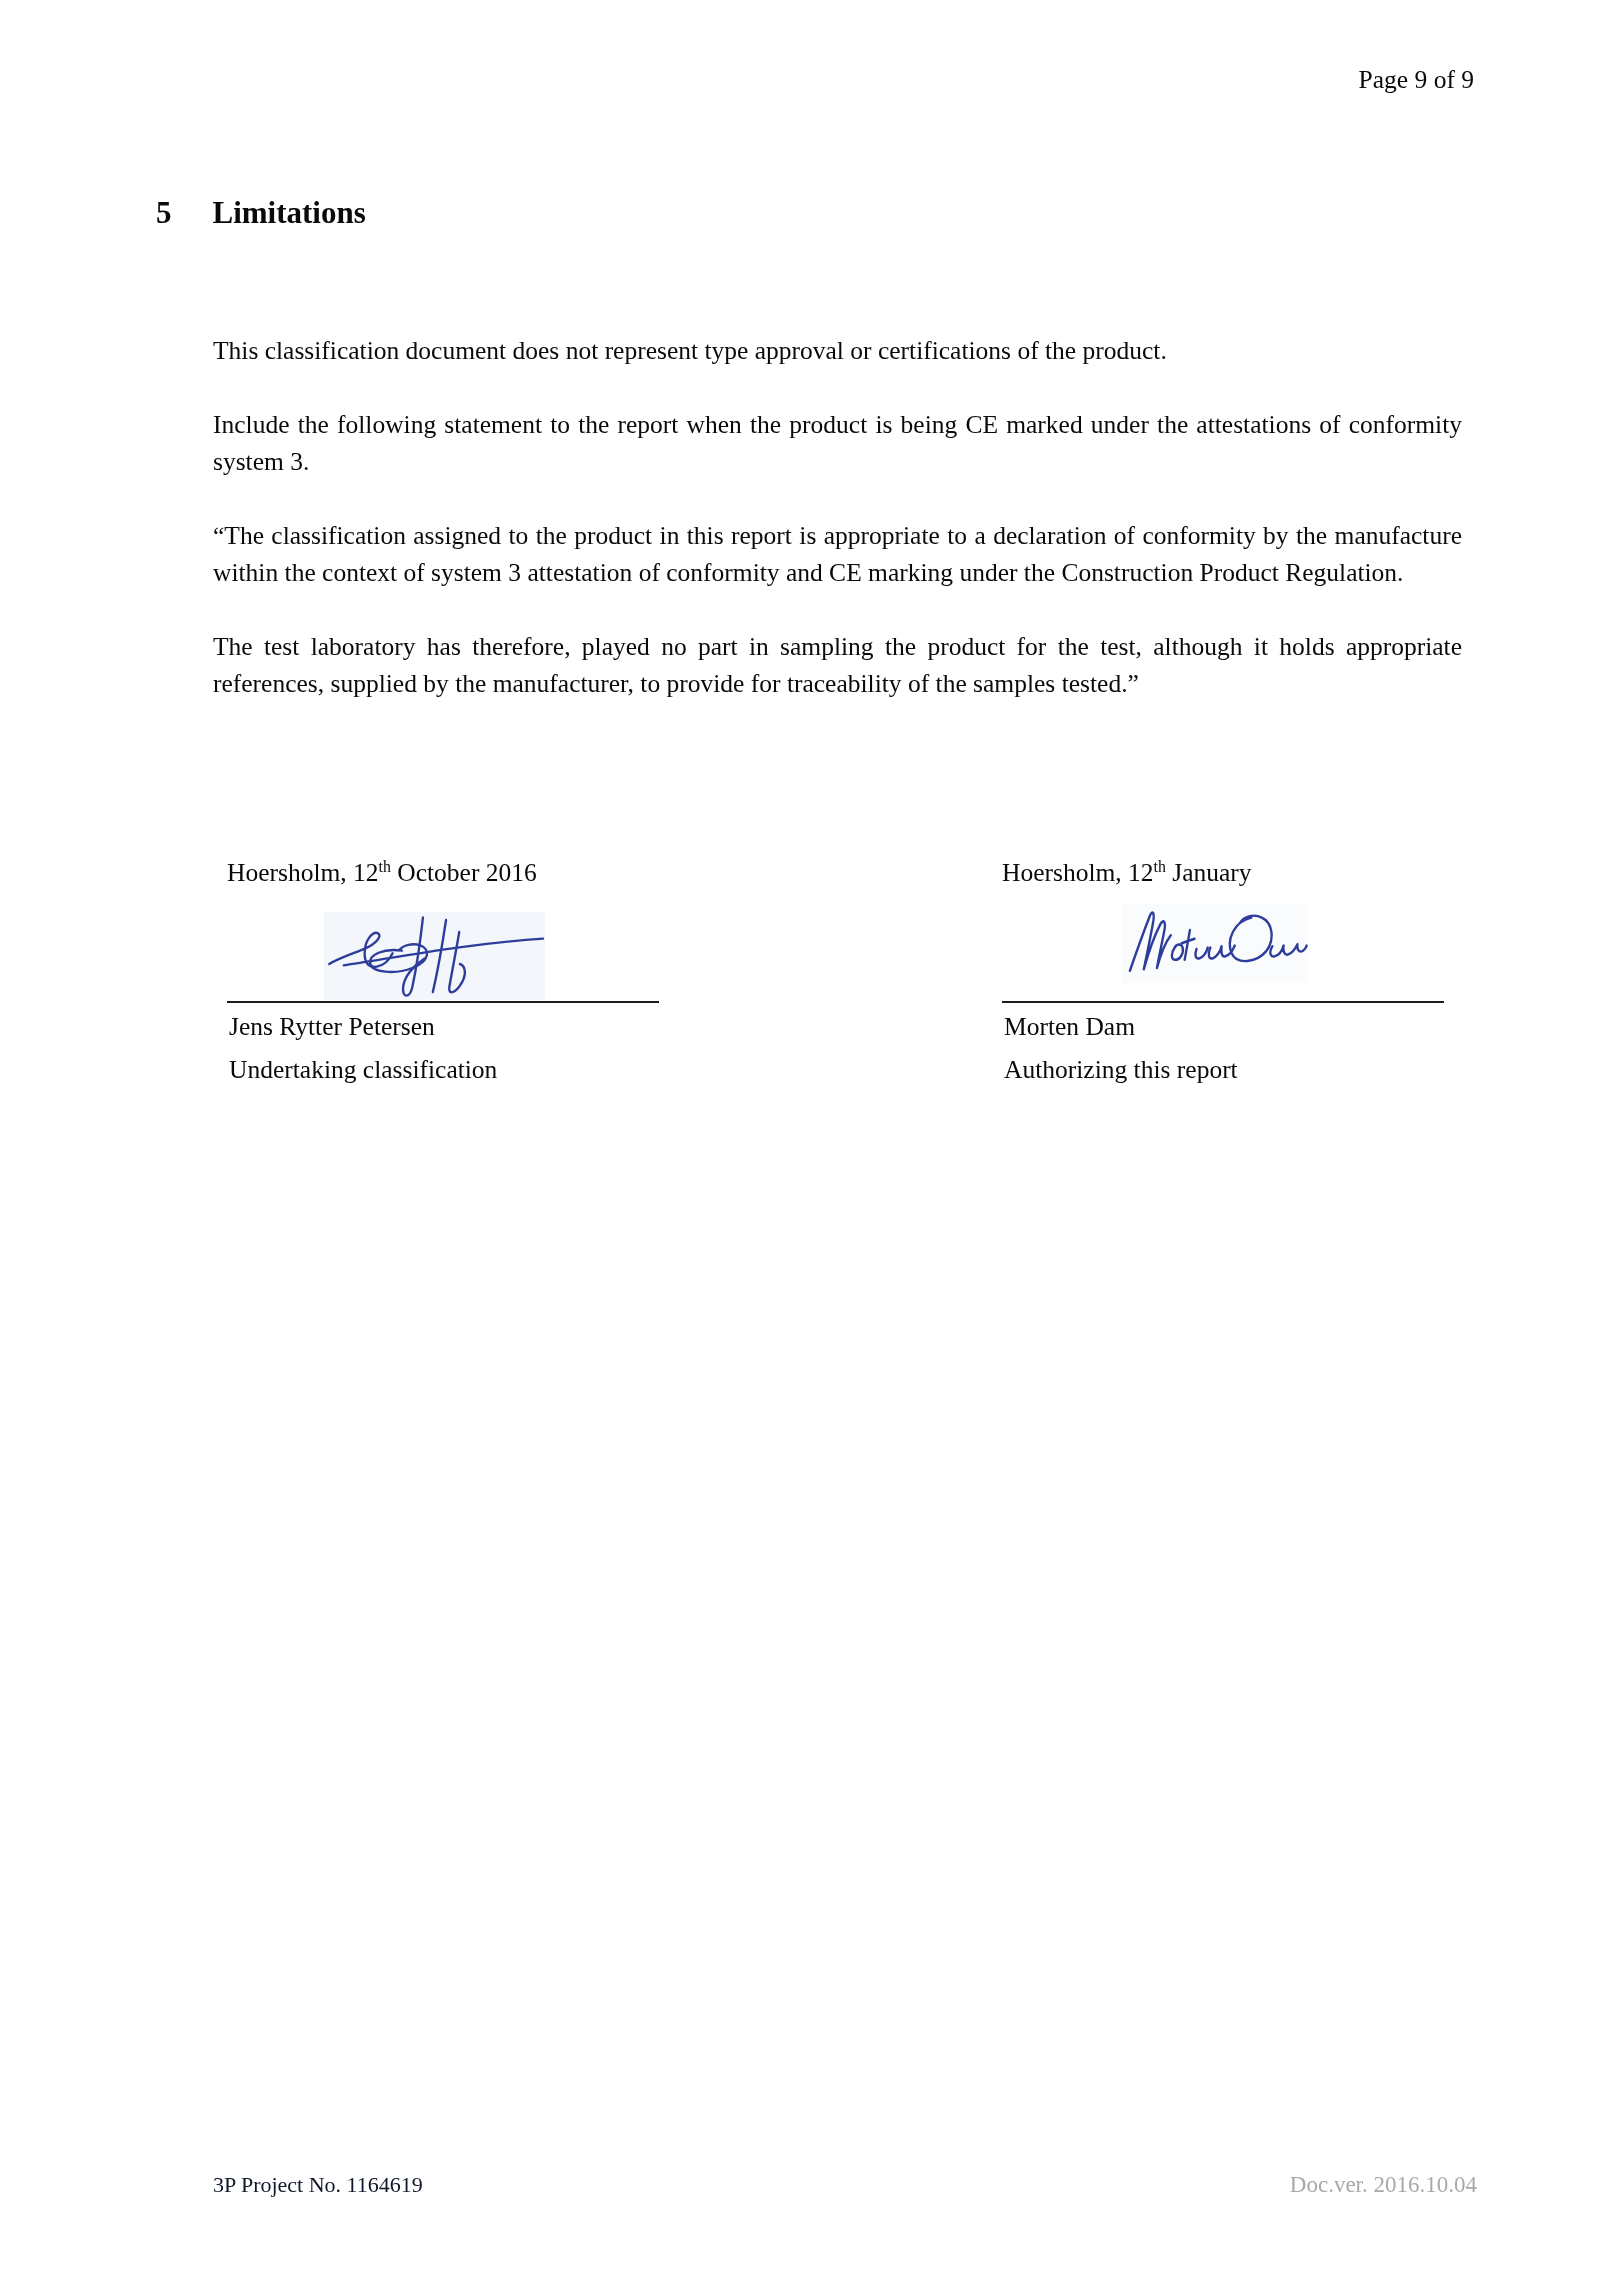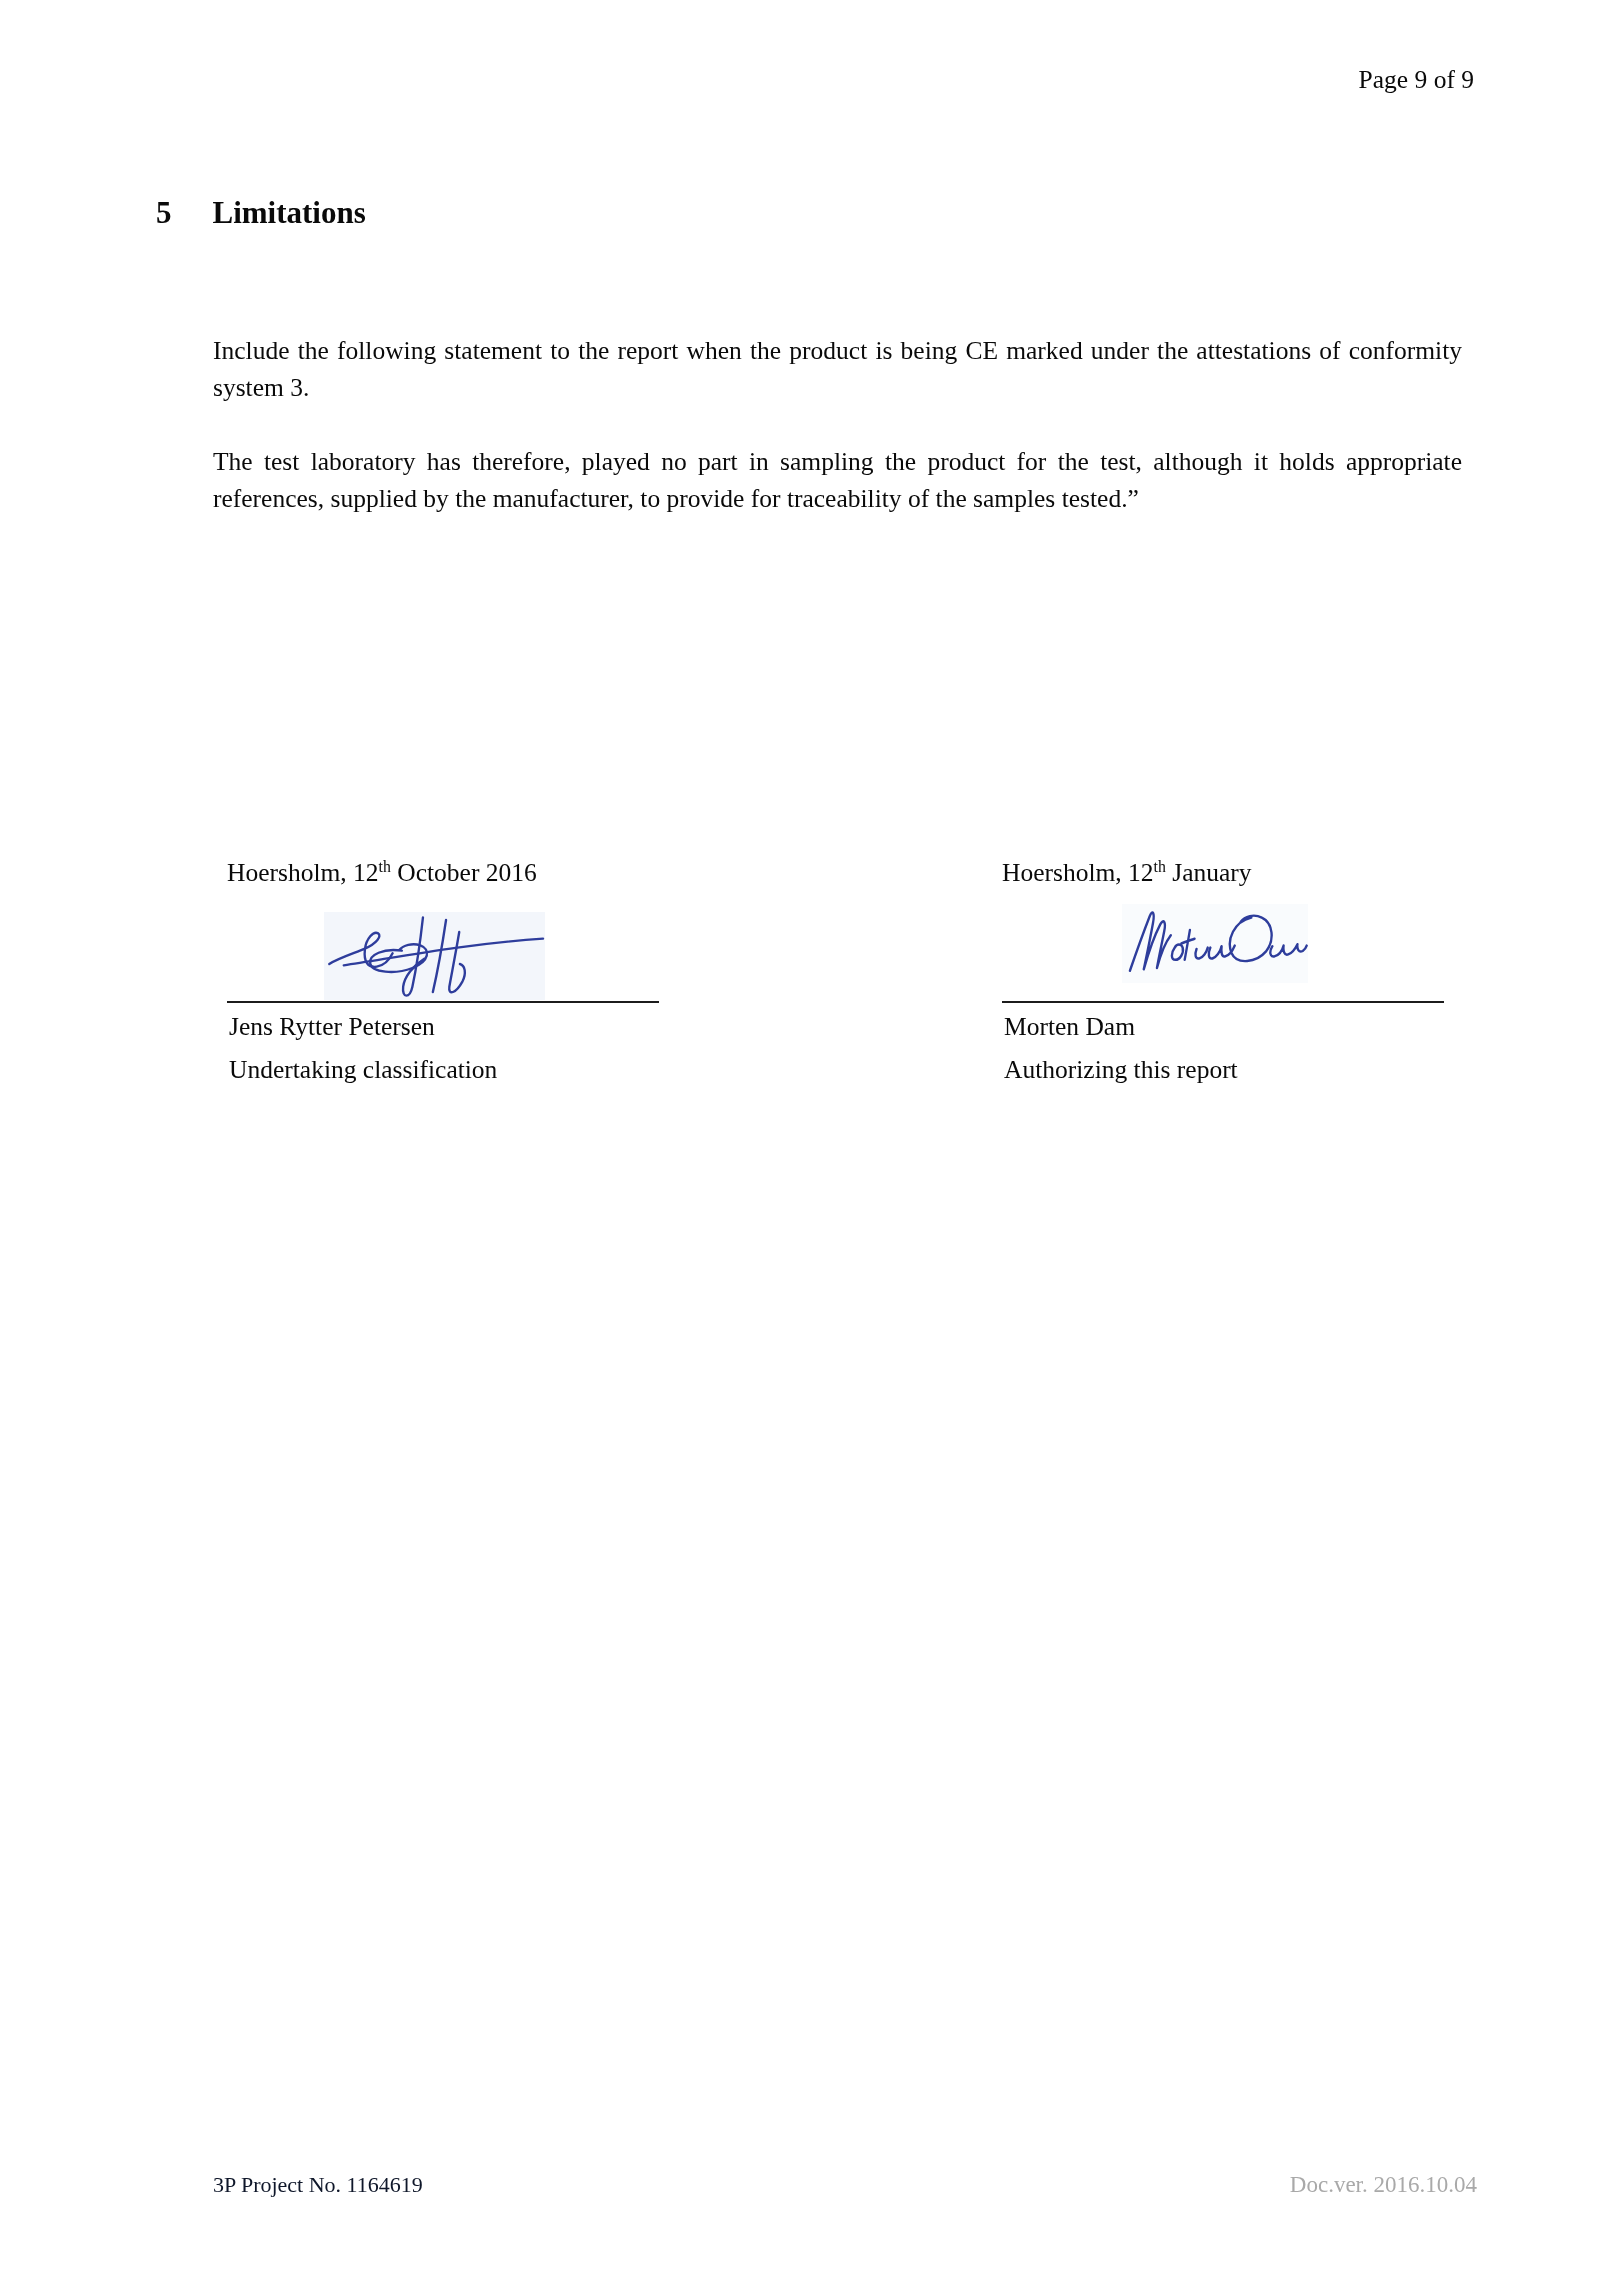--- a/index.html
+++ b/index.html
@@ -66,21 +66,23 @@
 <div class="page" style="background: rgb(255, 255, 255); color: rgb(10, 10, 10);">
 
   <div class="pagenum">Page 9 of 9</div>
 
   <h1 class="heading">
     <span>5</span>
     <span>Limitations</span>
   </h1>
 
   <div class="content">
+    <p class="first">This classification document does not represent type approval or certifications of the product.</p>
     <p>Include the following statement to the report when the product is being CE marked under the attestations of conformity system 3.</p>
+    <p>“The classification assigned to the product in this report is appropriate to a declaration of conformity by the manufacture within the context of system 3 attestation of conformity and CE marking under the Construction Product Regulation.</p>
     <p>The test laboratory has therefore, played no part in sampling the product for the test, although it holds appropriate references, supplied by the manufacturer, to provide for traceability of the samples tested.”</p>
   </div>
 
   <div class="sig sig-left">
     <div class="sig-date"><span>Hoersholm, 12</span><sup>th</sup><span> October 2016</span></div>
     <div class="sig-img">
       <svg viewBox="0 0 335 132" preserveAspectRatio="none" aria-hidden="true">
         <path d="M8,78 C20,70 45,62 62,55 C80,47 88,36 82,32 C75,28 64,40 62,56 C60,74 66,84 80,82 C94,80 100,70 104,62" style="stroke: rgb(46, 61, 156);"></path>
         <path d="M118,58 C90,54 68,64 70,77 C72,91 108,94 134,84 C160,74 162,56 146,50 C134,46 120,50 114,57" style="stroke: rgb(46, 61, 156);"></path>
         <path d="M150,8 C147,35 142,75 134,112 C130,130 118,130 120,112 C122,96 136,80 152,70" style="stroke: rgb(46, 61, 156);"></path>

